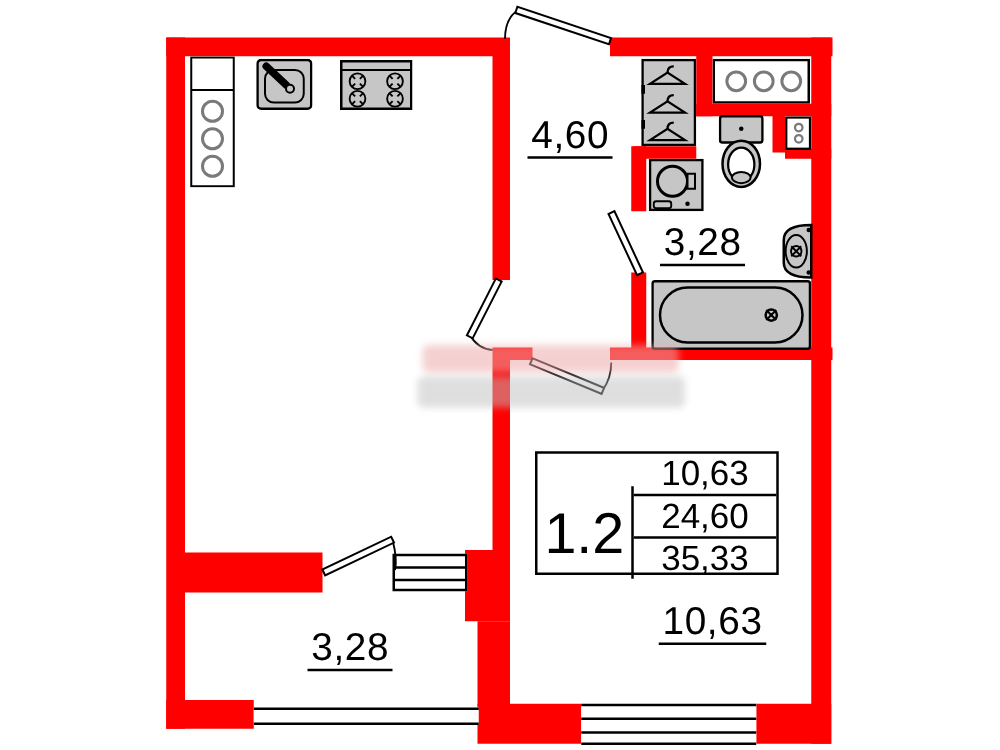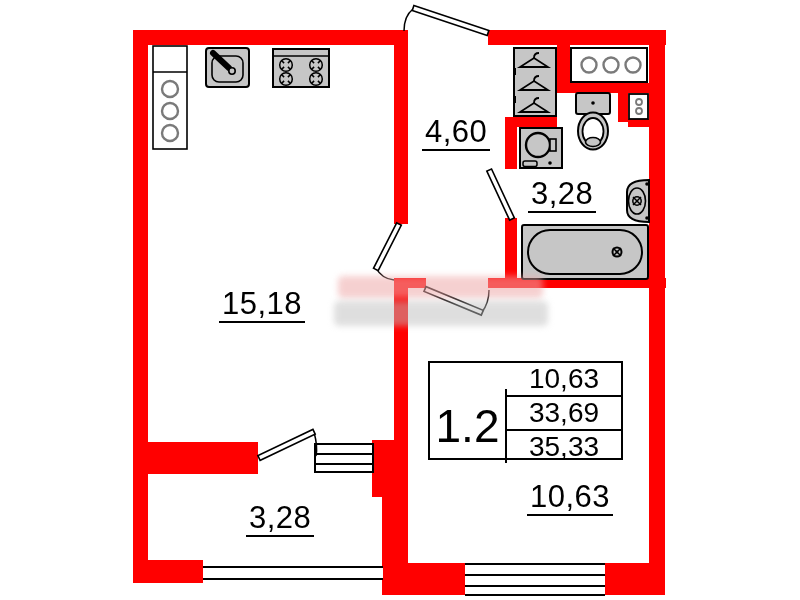--- a/index.html
+++ b/index.html
@@ -203,29 +203,28 @@
         </g>
     </g>
     <g>
       <path class="arc" d="M314 432 Q318 447 316 456"></path>
       <g transform="translate(259 458) rotate(-25.5)">
           <rect class="leaf" x="0" y="-2.6" width="61" height="5.2"></rect>
         </g>
     </g>
   </svg>
 
-  <div class="area" style="left:219px;top:288px">15,18</div>
-  <div class="area" style="left:422px;top:116px">4,60</div>
+  <div class="area" style="left:422px;top:92px">4,60</div>
   <div class="area" style="left:528px;top:178px">3,28</div>
   <div class="area" style="left:527px;top:481px">10,63</div>
   <div class="area" style="left:246px;top:502px">3,28</div>
 
   <div id="info-table">
     <div class="unit-cell">1.2</div>
     <div class="val-cell">10,63</div>
-    <div class="val-cell">33,69</div>
+    <div class="val-cell">24,60</div>
     <div class="val-cell last">35,33</div>
   </div>
 
   <div class="wm" id="wm1"></div>
   <div class="wm" id="wm2"></div>
 
 </div>
 
 </body></html>

